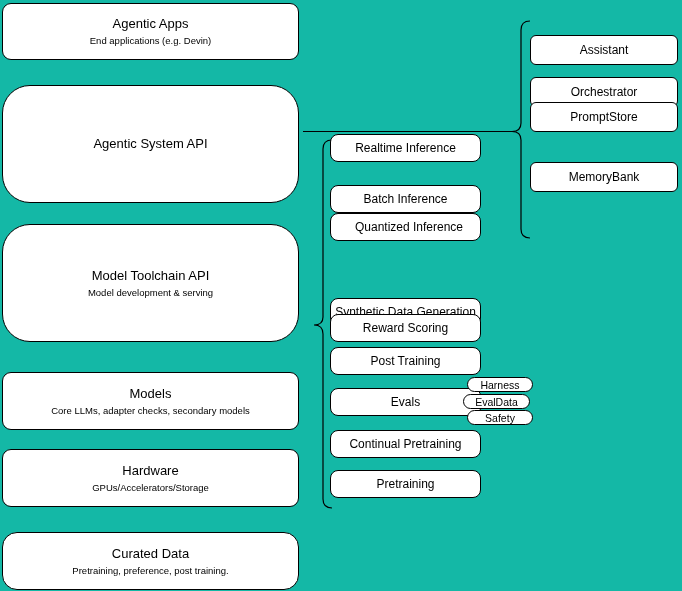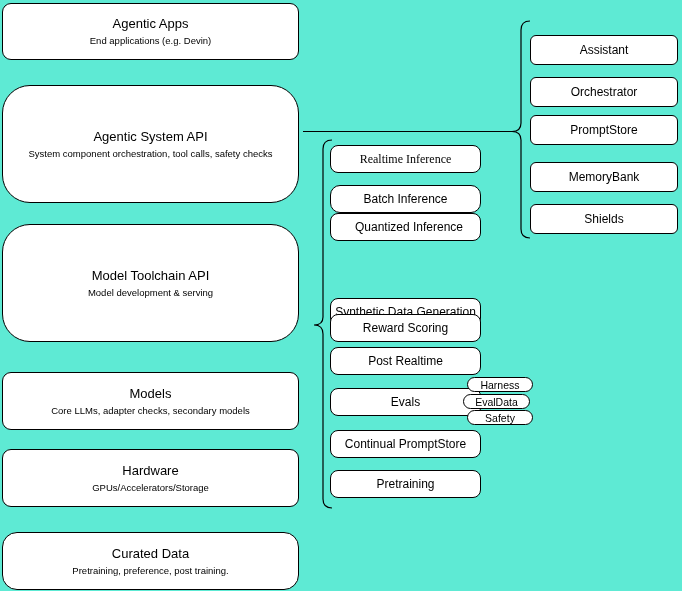--- a/index.html
+++ b/index.html
@@ -1,20 +1,20 @@
 <!DOCTYPE html>
 <html><head>
 <meta charset="utf-8">
 <style>
   html, body { margin: 0; padding: 0; background: #ffffff; }
   #canvas {
     position: relative;
     width: 682px;
     height: 591px;
-    background: #5eead4;
+    background: #14b8a6;
     font-family: "Liberation Sans", sans-serif;
     color: #000000;
     overflow: hidden;
   }
   .node {
     position: absolute;
     box-sizing: border-box;
     background: #ffffff;
     border: 1.2px solid #000000;
     display: flex;
@@ -73,52 +73,50 @@
     <path d="M332,140 C326,140 323,143 323,149 L323,317 C323,322 320,325 314,325
              C320,325 323,328 323,334 L323,499 C323,505 326,508 332,508"></path>
   </svg>
 
   <div class="node lbox" style="top:3px; height:57px;">
     <div class="title">Agentic Apps</div>
     <div class="sub">End applications (e.g. Devin)</div>
   </div>
   <div class="node lbox bigradius" style="top:85px; height:118px;">
     <div class="title">Agentic System API</div>
-    <div class="sub">System component orchestration, tool calls, safety checks</div>
   </div>
   <div class="node lbox bigradius" style="top:224px; height:118px;">
     <div class="title">Model Toolchain API</div>
     <div class="sub">Model development &amp; serving</div>
   </div>
   <div class="node lbox" style="top:372px; height:58px;">
     <div class="title">Models</div>
     <div class="sub">Core LLMs, adapter checks, secondary models</div>
   </div>
   <div class="node lbox" style="top:449px; height:58px;">
     <div class="title">Hardware</div>
     <div class="sub">GPUs/Accelerators/Storage</div>
   </div>
   <div class="node lbox" style="top:532px; height:58px;border-radius:15px;">
     <div class="title">Curated Data</div>
     <div class="sub">Pretraining, preference, post training.</div>
   </div>
 
-  <div class="node mbox" style="top:145px;font-family:Liberation Serif, serif;">Realtime Inference</div>
-  <div class="node mbox" style="top:185px;border-radius:10px;">Batch Inference</div>
+  <div class="node mbox" style="top:134px;">Realtime Inference</div>
+  <div class="node mbox" style="top:185px;">Batch Inference</div>
   <div class="node mbox" style="top:213px;padding-left:7px;">Quantized Inference</div>
   <div class="node mbox" style="top:265px;margin-top:33px;">Synthetic Data Generation</div>
   <div class="node mbox" style="top:314px;">Reward Scoring</div>
-  <div class="node mbox" style="top:347px;">Post Realtime</div>
+  <div class="node mbox" style="top:347px;">Post Training</div>
   <div class="node mbox" style="top:388px;">Evals</div>
-  <div class="node mbox" style="top:430px;">Continual PromptStore</div>
+  <div class="node mbox" style="top:430px;">Continual Pretraining</div>
   <div class="node mbox" style="top:470px;">Pretraining</div>
 
   <div class="pill" style="left:467px; top:377px; width:66px;">Harness</div>
   <div class="pill" style="left:463px; top:394px; width:67px;">EvalData</div>
   <div class="pill" style="left:467px; top:410px; width:66px;">Safety</div>
 
   <div class="node rbox" style="top:35px;">Assistant</div>
   <div class="node rbox" style="top:77px;">Orchestrator</div>
-  <div class="node rbox" style="top:115px;">PromptStore</div>
+  <div class="node rbox" style="top:102px;">PromptStore</div>
   <div class="node rbox" style="top:162px;">MemoryBank</div>
-  <div class="node rbox" style="top:204px;">Shields</div>
 
 </div>
 
 </body></html>

